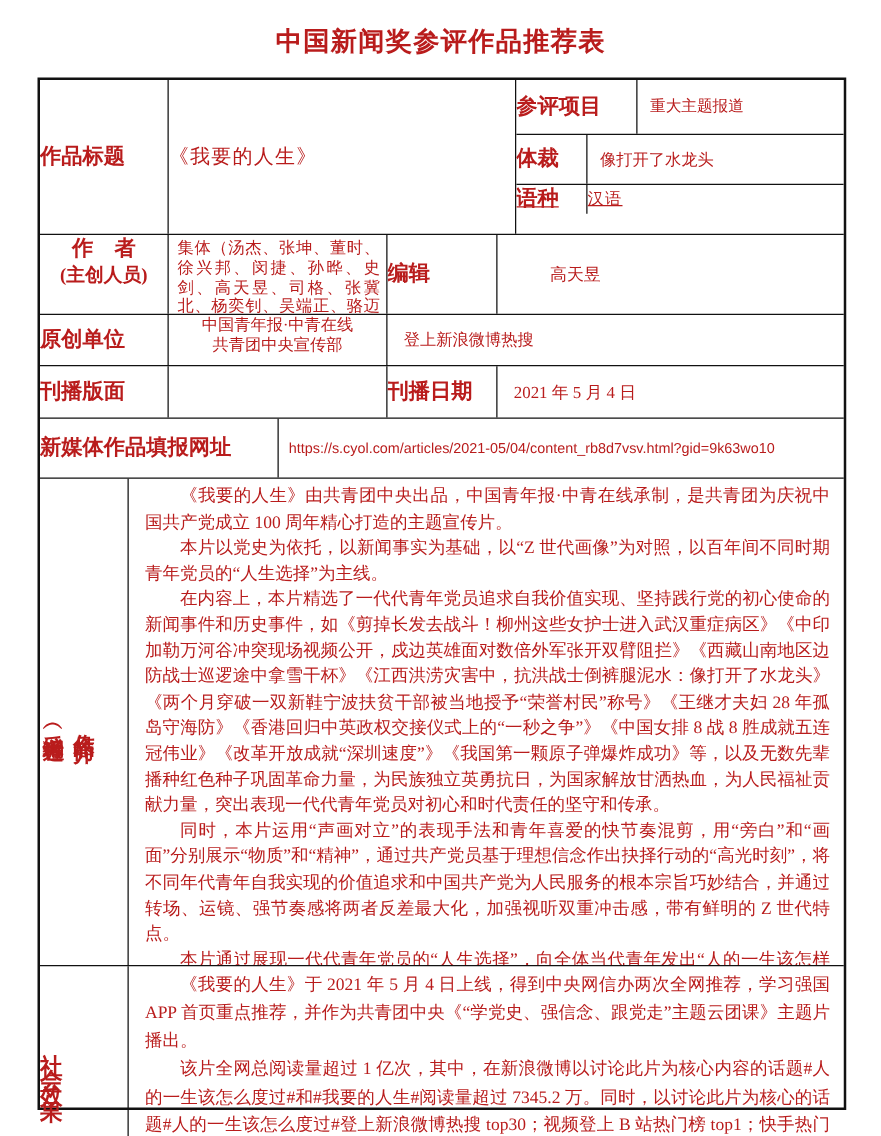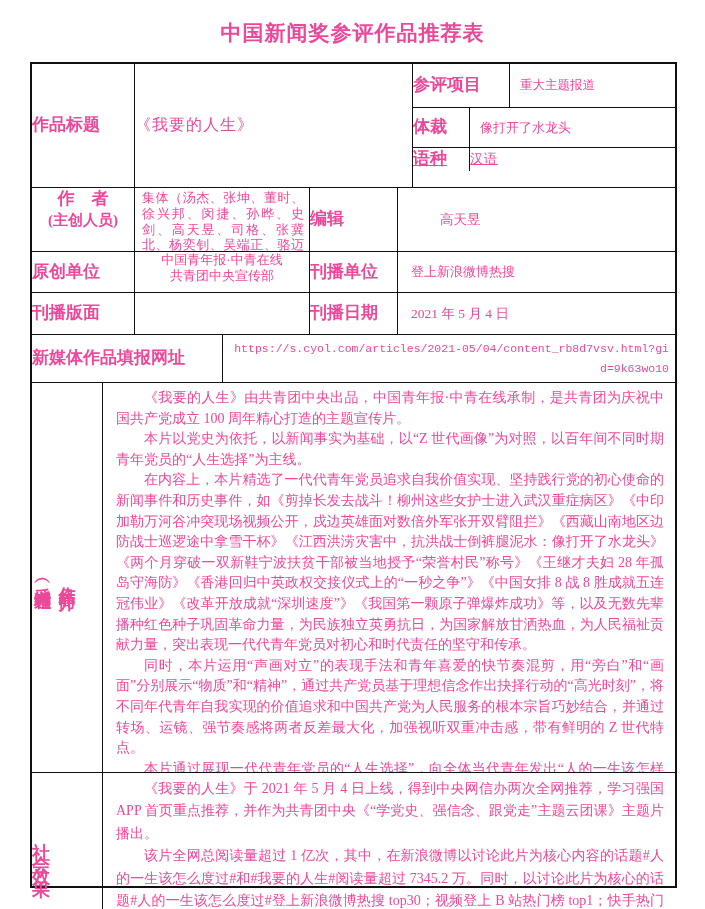--- a/index.html
+++ b/index.html
@@ -1,18 +1,18 @@
 <!DOCTYPE html>
 <html><head>
 <meta charset="utf-8">
 <style>
   html,body { margin:0; padding:0; background:#ffffff; }
   .sheet {
     position:relative; width:705px; height:909px; background:#ffffff;
-    font-family:"Liberation Serif","DejaVu Serif",serif; color:#ec4899;
+    font-family:"Liberation Serif","DejaVu Serif",serif; color:#b91c1c;
     overflow:hidden;
   }
   .doc-title {
     position:absolute; top:19px; left:0; width:100%;
     text-align:center; font-size:21px; font-weight:bold; letter-spacing:1px;
   }
   .tbl {
     position:absolute; left:30px; top:62px; width:647px; height:826px;
     border:2px solid #111; box-sizing:border-box;
     display:flex; flex-direction:column;
@@ -45,21 +45,21 @@
   .names {
     font-size:13px; line-height:15.8px; text-align:justify;
     padding:2px 5px 2px 7px; align-items:flex-start;
   }
   .two-line { flex-direction:column; font-size:13px; line-height:16px; text-align:center; }
   
   .b5 { height:48px; }
   .c-url-lab { width:191px; }
   .c-url {
     flex:1; border-right:none; justify-content:flex-start; align-items:center;
-    font-family:Liberation Mono, monospace;
+    font-family:Liberation Sans, sans-serif;
     font-size:11.5px; line-height:20px; word-break:break-all;
     padding:2px 6px 2px 8px;
     text-align:right;
   }
   
   .b6 { height:390px; }
   .c-vlab { width:71px; gap:3px; }
   .vcol { writing-mode:vertical-rl; font-weight:bold; font-size:17px; letter-spacing:2px; line-height:1.25; }
   .vcol-single { writing-mode:vertical-rl; font-weight:bold; font-size:18px; letter-spacing:13px; line-height:1; }
   .c-body { flex:1; border-right:none; align-items:flex-start; }
@@ -106,21 +106,20 @@
       <div class="cell c-col3 lab">编辑</div>
       <div class="cell c-col4 val left" style="padding-left:42px; font-size:13.5px;">高天昱</div>
     </div>
 
     <div class="band b3">
       <div class="cell c-col1 lab">原创单位</div>
       <div class="cell c-col2 two-line">
         <span>中国青年报·中青在线</span>
         <span>共青团中央宣传部</span>
       </div>
-      <div class="cell c-col3 lab">刊播单位</div>
       <div class="cell c-col4 val left" style="padding-left:13px;">登上新浪微博热搜</div>
     </div>
 
     <div class="band b4">
       <div class="cell c-col1 lab">刊播版面</div>
       <div class="cell c-col2 val"></div>
       <div class="cell c-col3 lab">刊播日期</div>
       <div class="cell c-col4 val left" style="padding-left:13px; font-size:13.5px;">2021 年 5 月 4 日</div>
     </div>
 

